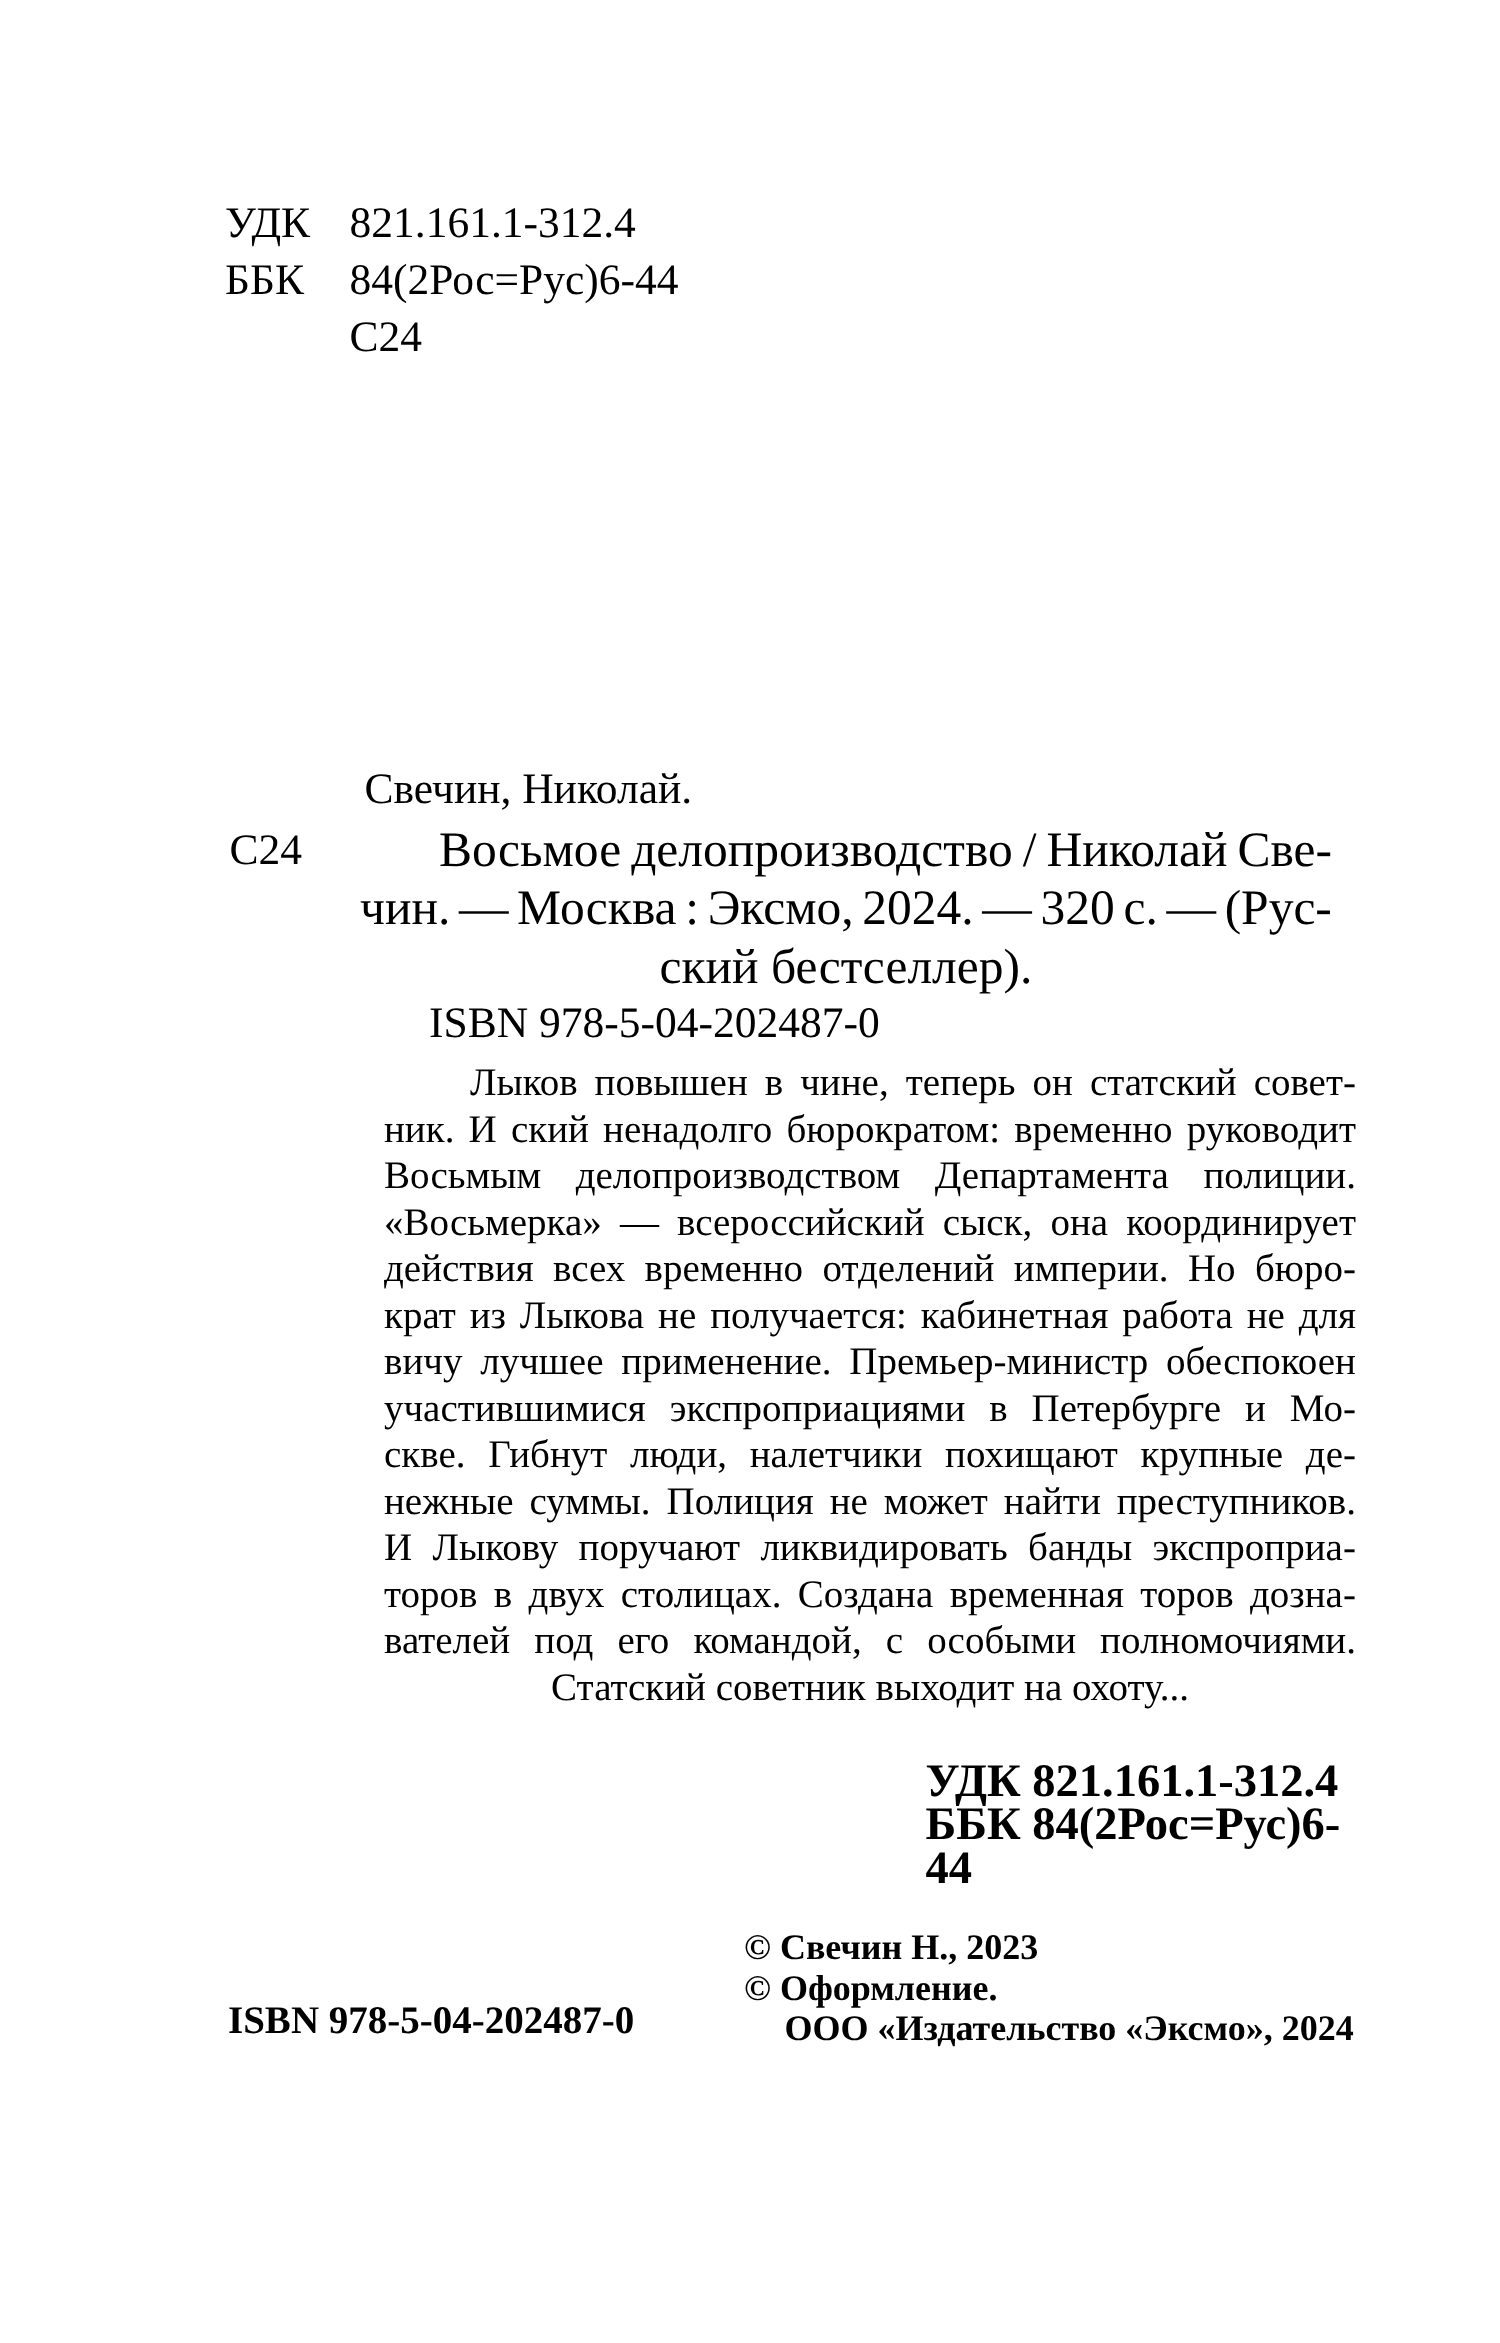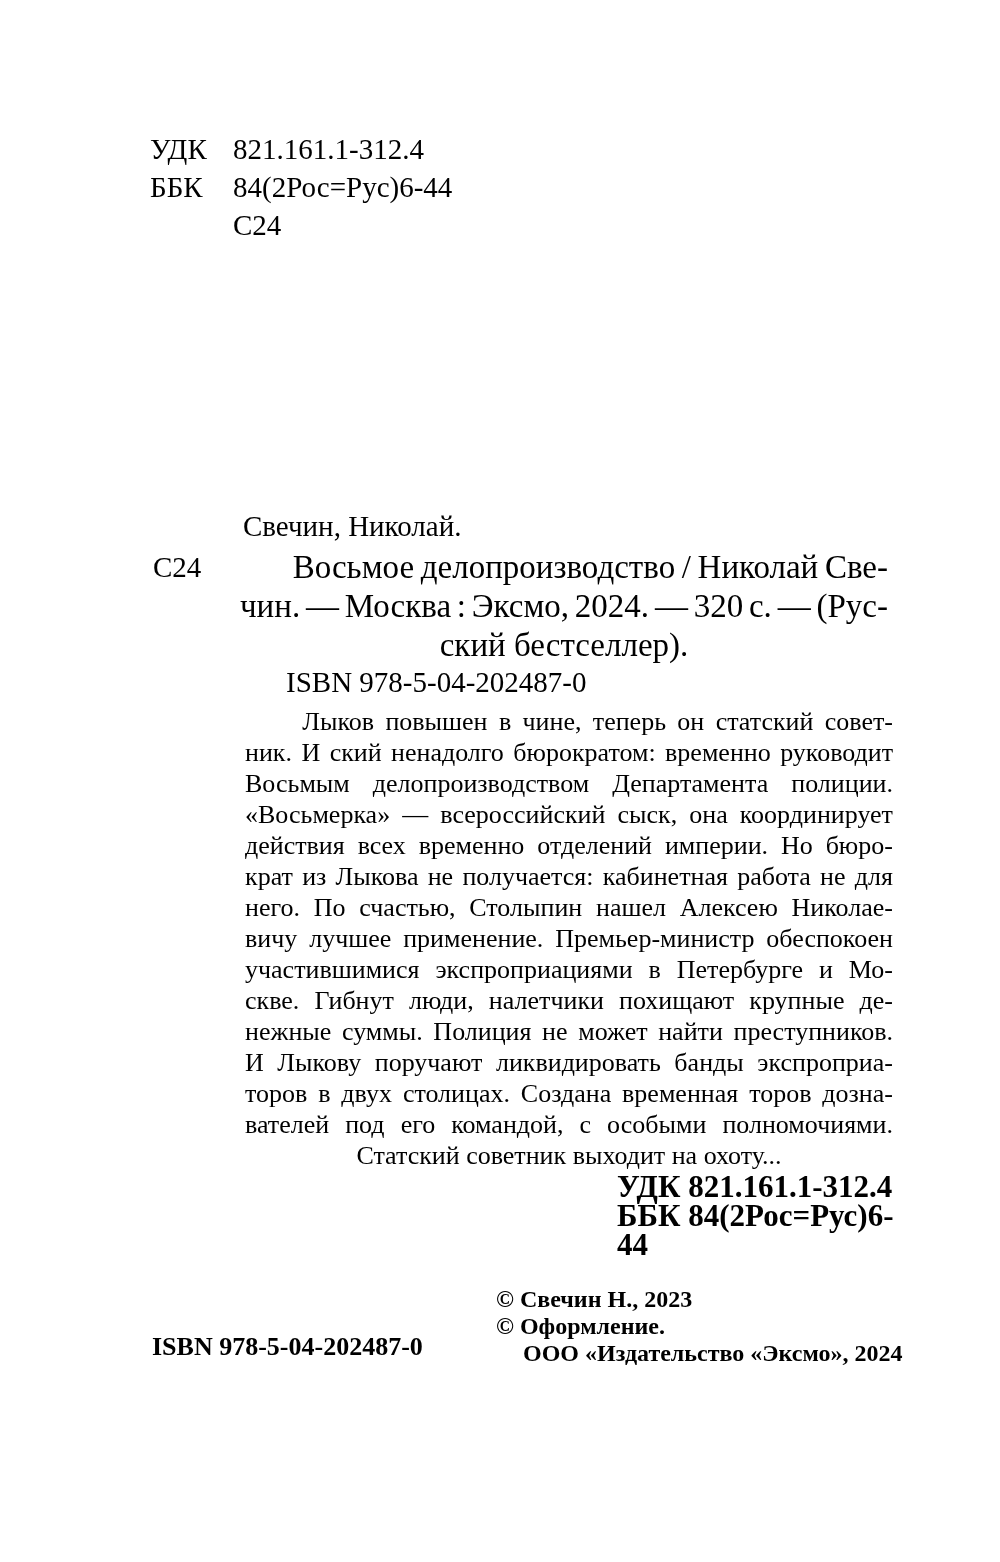--- a/index.html
+++ b/index.html
@@ -13,21 +13,21 @@
   
   .top-class { position:absolute; left:150px; top:130px; font-size:29px; line-height:38px; }
   .top-class .row { display:flex; }
   .top-class .lbl { width:83px; flex:0 0 83px; }
   
   .author { position:absolute; left:243px; top:507px; font-size:29px; font-weight:normal; line-height:39px; }
   .margin-code { position:absolute; left:153px; top:548px; font-size:29px; line-height:39px; }
   .bib { position:absolute; left:240px; top:548px; width:648px; font-size:33px; line-height:39px; }
   .isbn-mid { position:absolute; left:286px; top:663px; font-size:29px; line-height:39px; }
   
-  .annot { position:absolute; left:245px; top:706px; width:648px; font-size:26px; line-height:31px; }
+  .annot { position:absolute; left:256px; top:706px; width:648px; font-size:26px; line-height:31px; }
   
   .jlines > div { display:flex; justify-content:space-between; white-space:nowrap; }
   .jlines > div:last-child { justify-content:center; gap:0.25em; }
   .indent-first > div:first-child::before { content:""; flex:0 0 46px; }
   
   .bottom-class { position:absolute; left:617px; top:1172px; font-size:31px; font-weight:bold; line-height:29px; }
   
   .imprint-isbn { position:absolute; left:152px; top:1332px; font-size:26px; font-weight:bold; line-height:30px; }
   .copyright { position:absolute; left:496px; top:1286px; font-size:24px; font-weight:bold; line-height:27px; }
   .copyright > div:nth-child(3) { padding-left:27px; }
@@ -133,29 +133,20 @@
         <span>из</span>
         <span>Лыкова</span>
         <span>не</span>
         <span>получается:</span>
         <span>кабинетная</span>
         <span>работа</span>
         <span>не</span>
         <span>для</span>
       </div>
       <div>
-        <span>него.</span>
-        <span>По</span>
-        <span>счастью,</span>
-        <span>Столыпин</span>
-        <span>нашел</span>
-        <span>Алексею</span>
-        <span>Николае-</span>
-      </div>
-      <div>
         <span>вичу</span>
         <span>лучшее</span>
         <span>применение.</span>
         <span>Премьер-министр</span>
         <span>обеспокоен</span>
       </div>
       <div>
         <span>участившимися</span>
         <span>экспроприациями</span>
         <span>в</span>

